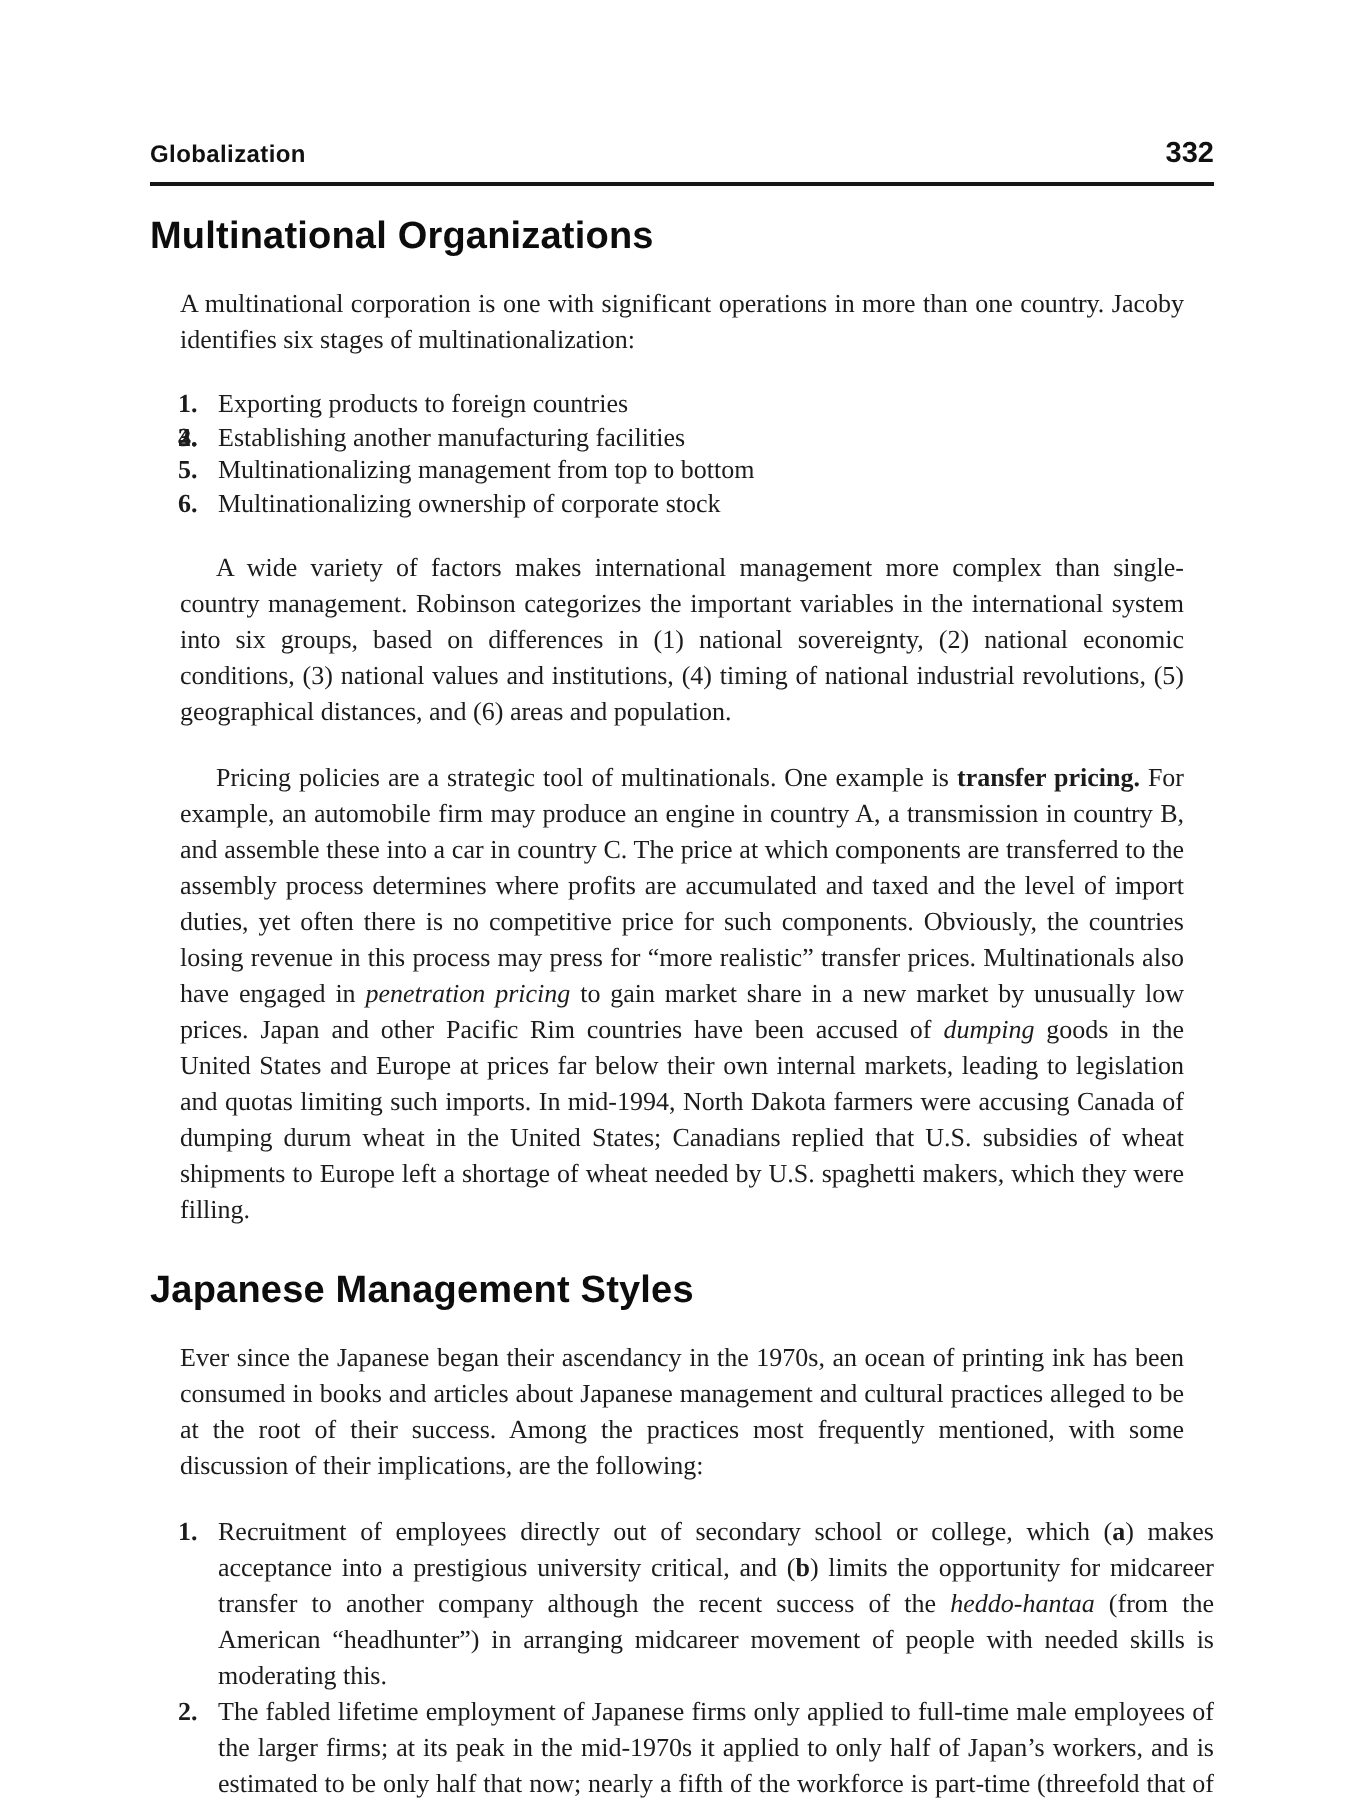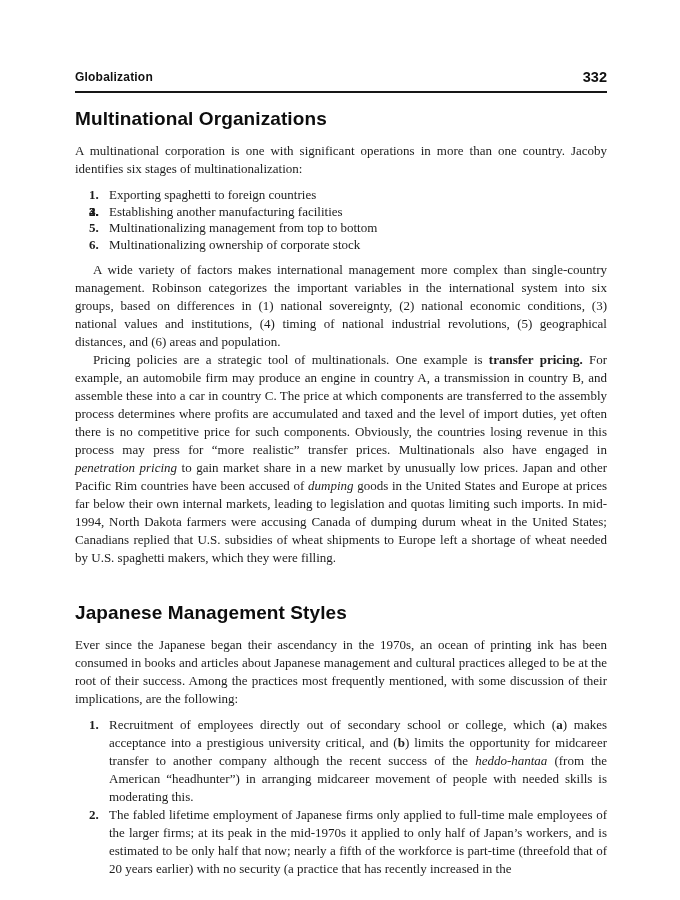--- a/index.html
+++ b/index.html
@@ -44,24 +44,24 @@
   }
   .section-heading {
     font-family: "Liberation Sans", sans-serif;
     font-size: 19px;
     font-weight: 700;
     color: #0d0d0d;
     margin: 17px 0 14px 0;
     letter-spacing: 0.1px;
   }
   .section-heading.second {
-    margin-top: 37px;
+    margin-top: 23px;
   }
   .body-para {
-    margin: 0;
+    margin: 15px;
     text-align: justify;
   }
   .body-para.indent {
     text-indent: 18px;
   }
   .stage-list {
     margin: 9px 0 8px 0;
   }
   .stage-item {
     position: relative;
@@ -94,21 +94,21 @@
       <span class="page-number">332</span>
     </div>
 
     <h2 class="section-heading">Multinational Organizations</h2>
 
     <p class="body-para">A multinational corporation is one with significant operations in more than one country. Jacoby identifies six stages of multinationalization:</p>
 
     <div class="stage-list">
       <div class="stage-item">
         <span class="list-num">1.</span>
-        <span>Exporting spaghetti to foreign countries</span>
+        <span>Exporting products to foreign countries</span>
       </div>
       <div class="stage-item">
         <span class="list-num">2.</span>
       </div>
       <div class="stage-item">
         <span class="list-num">3.</span>
       </div>
       <div class="stage-item">
         <span class="list-num">4.</span>
         <span>Establishing another manufacturing facilities</span>

